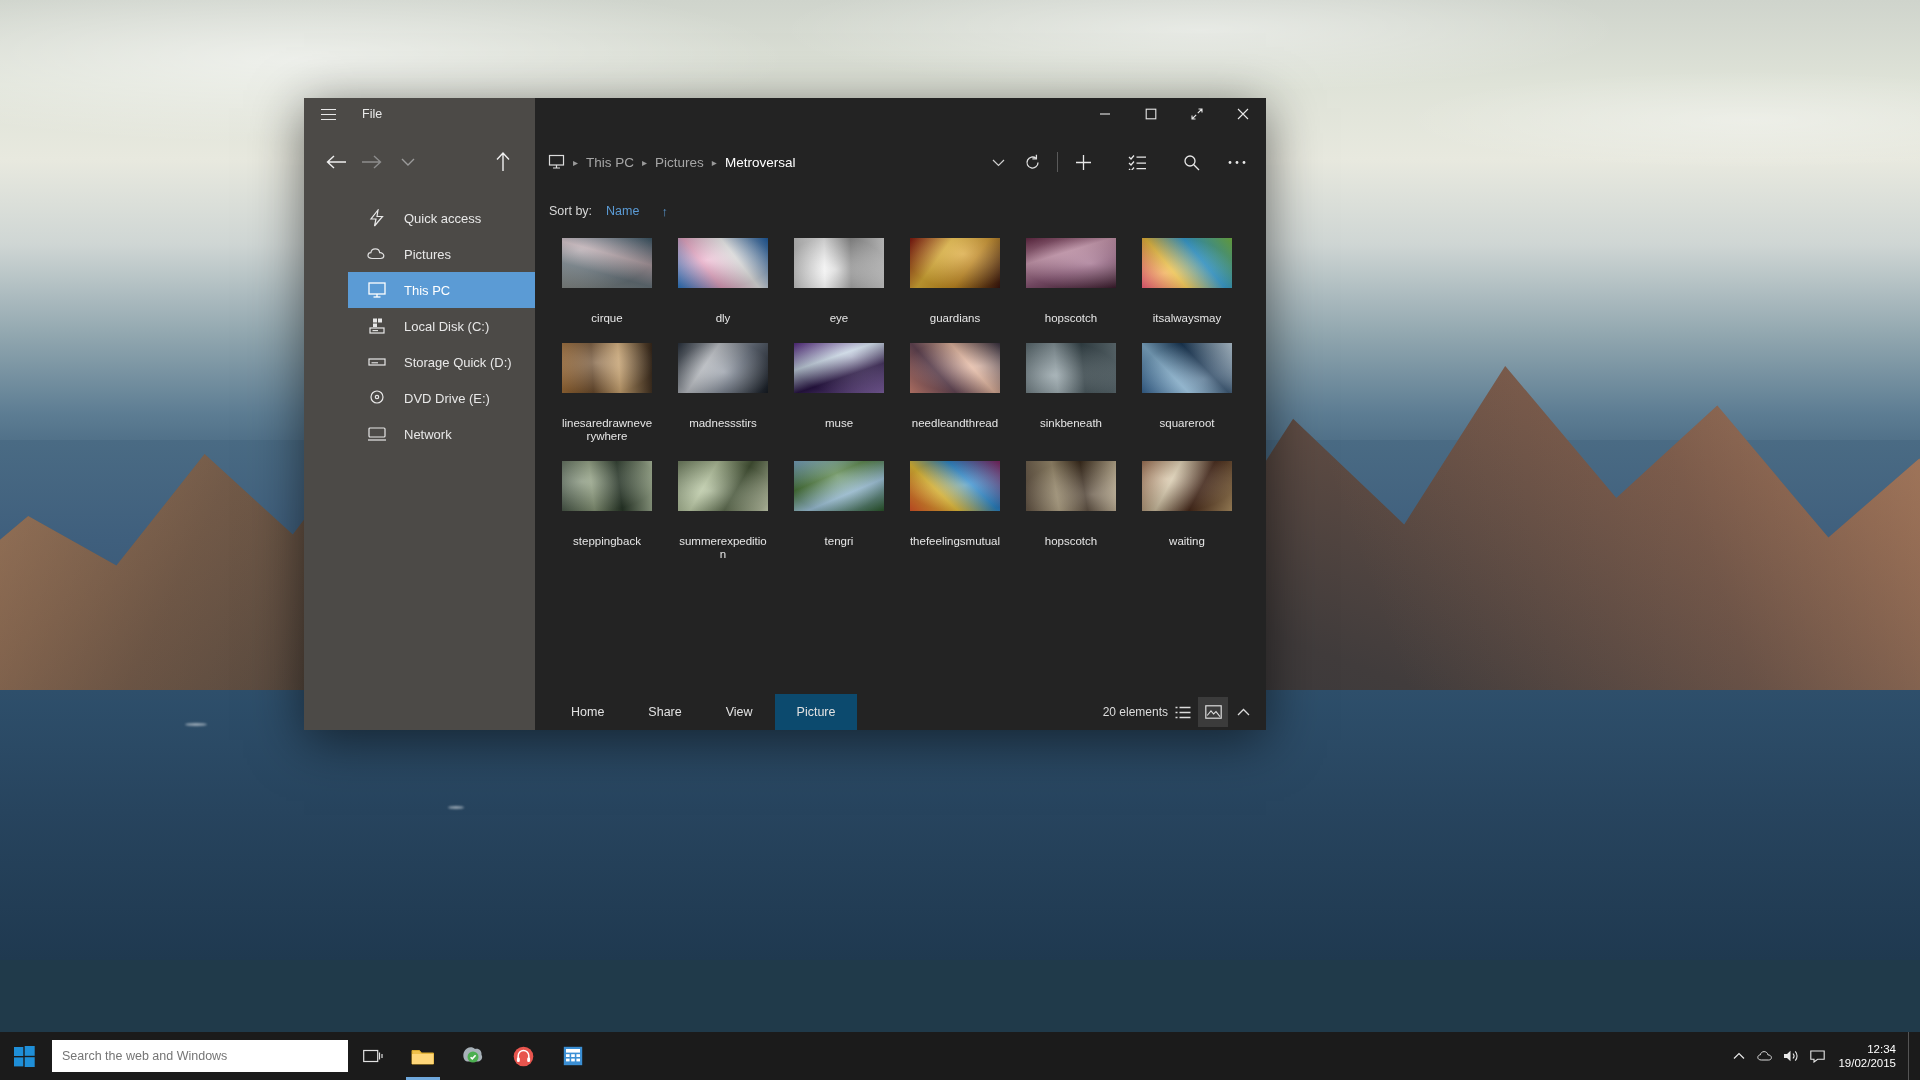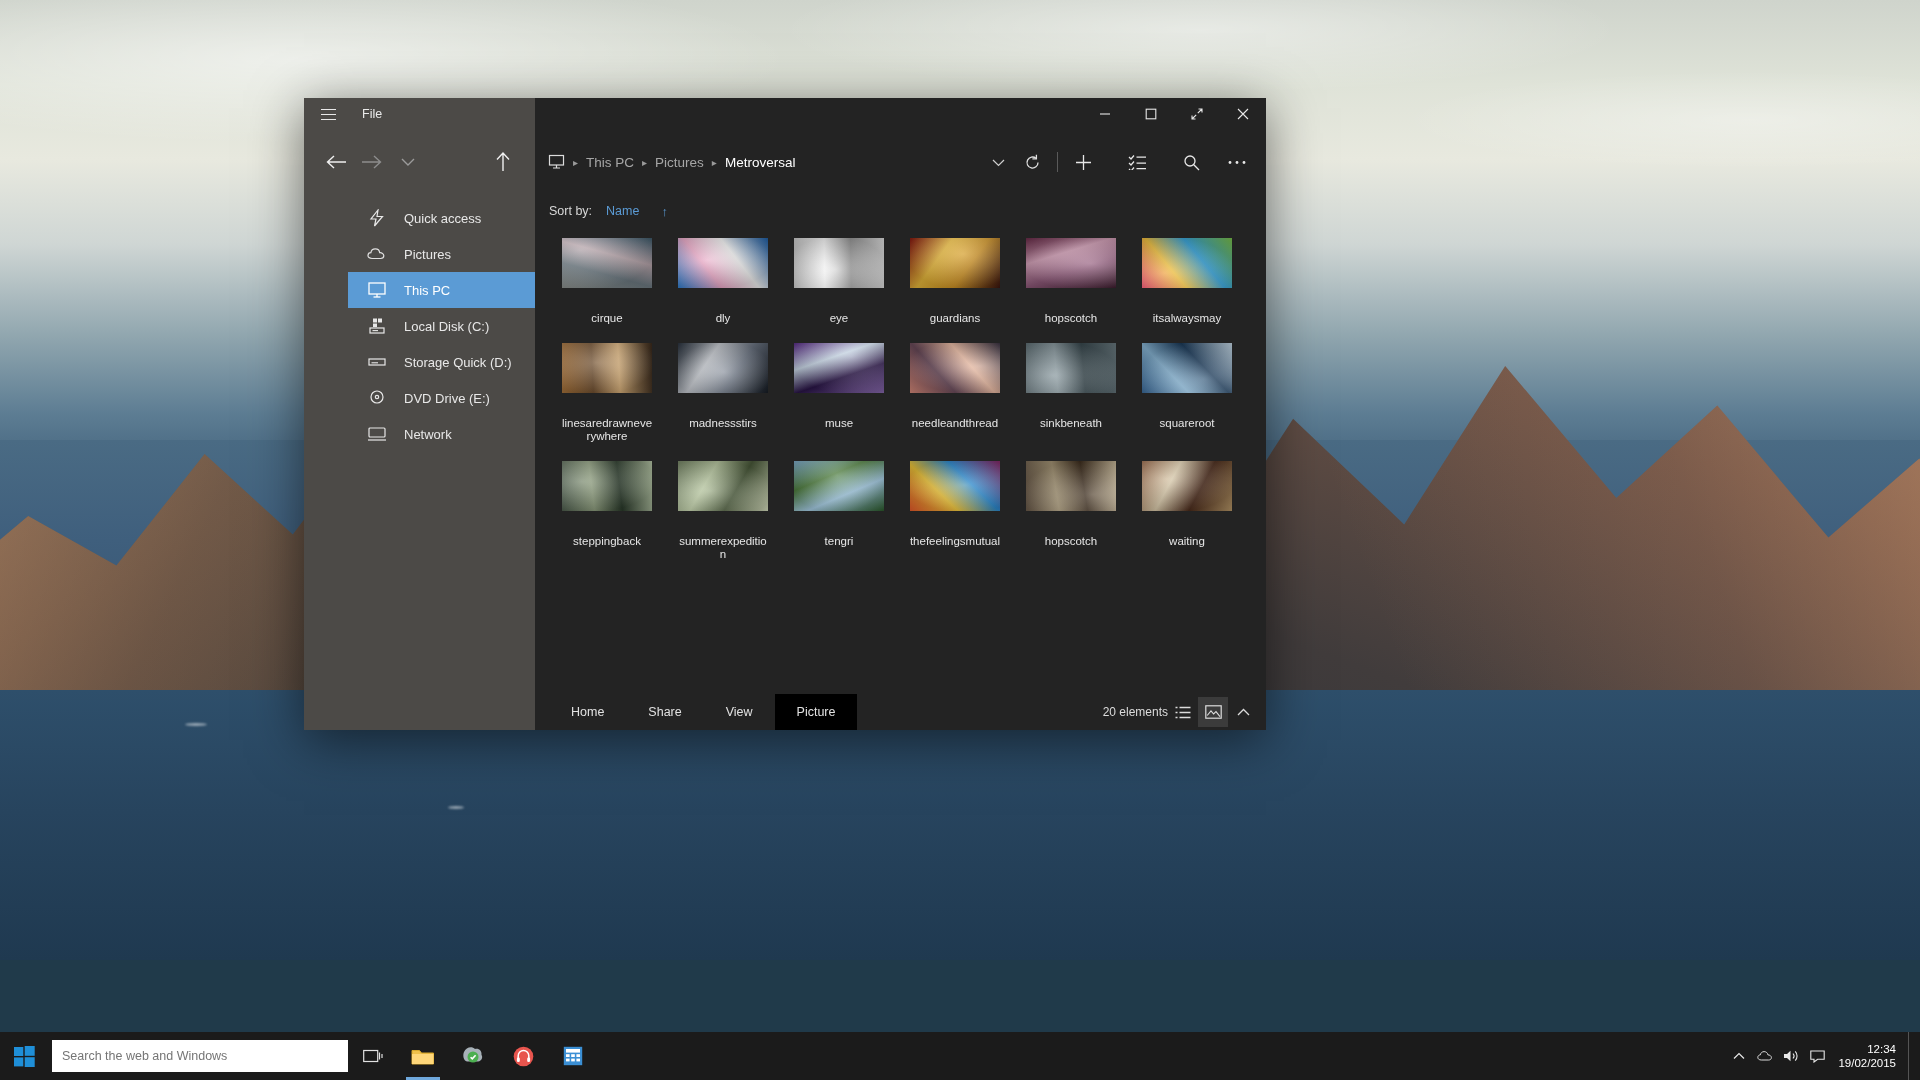--- a/index.html
+++ b/index.html
@@ -145,21 +145,21 @@
   }
 
   
   .bottombar {
     height:36px; background:#232323; display:flex; align-items:stretch; flex:none;
     padding-left:14px;
   }
   .ribbon-tab {
     padding:0 22px; display:flex; align-items:center; font-size:12.5px; color:#e2e2e2; cursor:pointer;
   }
-  .ribbon-tab.active { background:#000000; }
+  .ribbon-tab.active { background:#0c4a6e; }
   .status-right { margin-left:auto; display:flex; align-items:center; padding-right:8px; }
   .status-count { font-size:12px; color:#dcdcdc; }
   .view-btn { width:30px; height:30px; display:flex; align-items:center; justify-content:center; cursor:pointer; }
   .view-btn.active { background:#3b3b3b; }
 
   
   #taskbar {
     position:absolute; left:0; bottom:0; width:1920px; height:48px;
     background:#1b1b1b; display:flex; align-items:center;
   }

